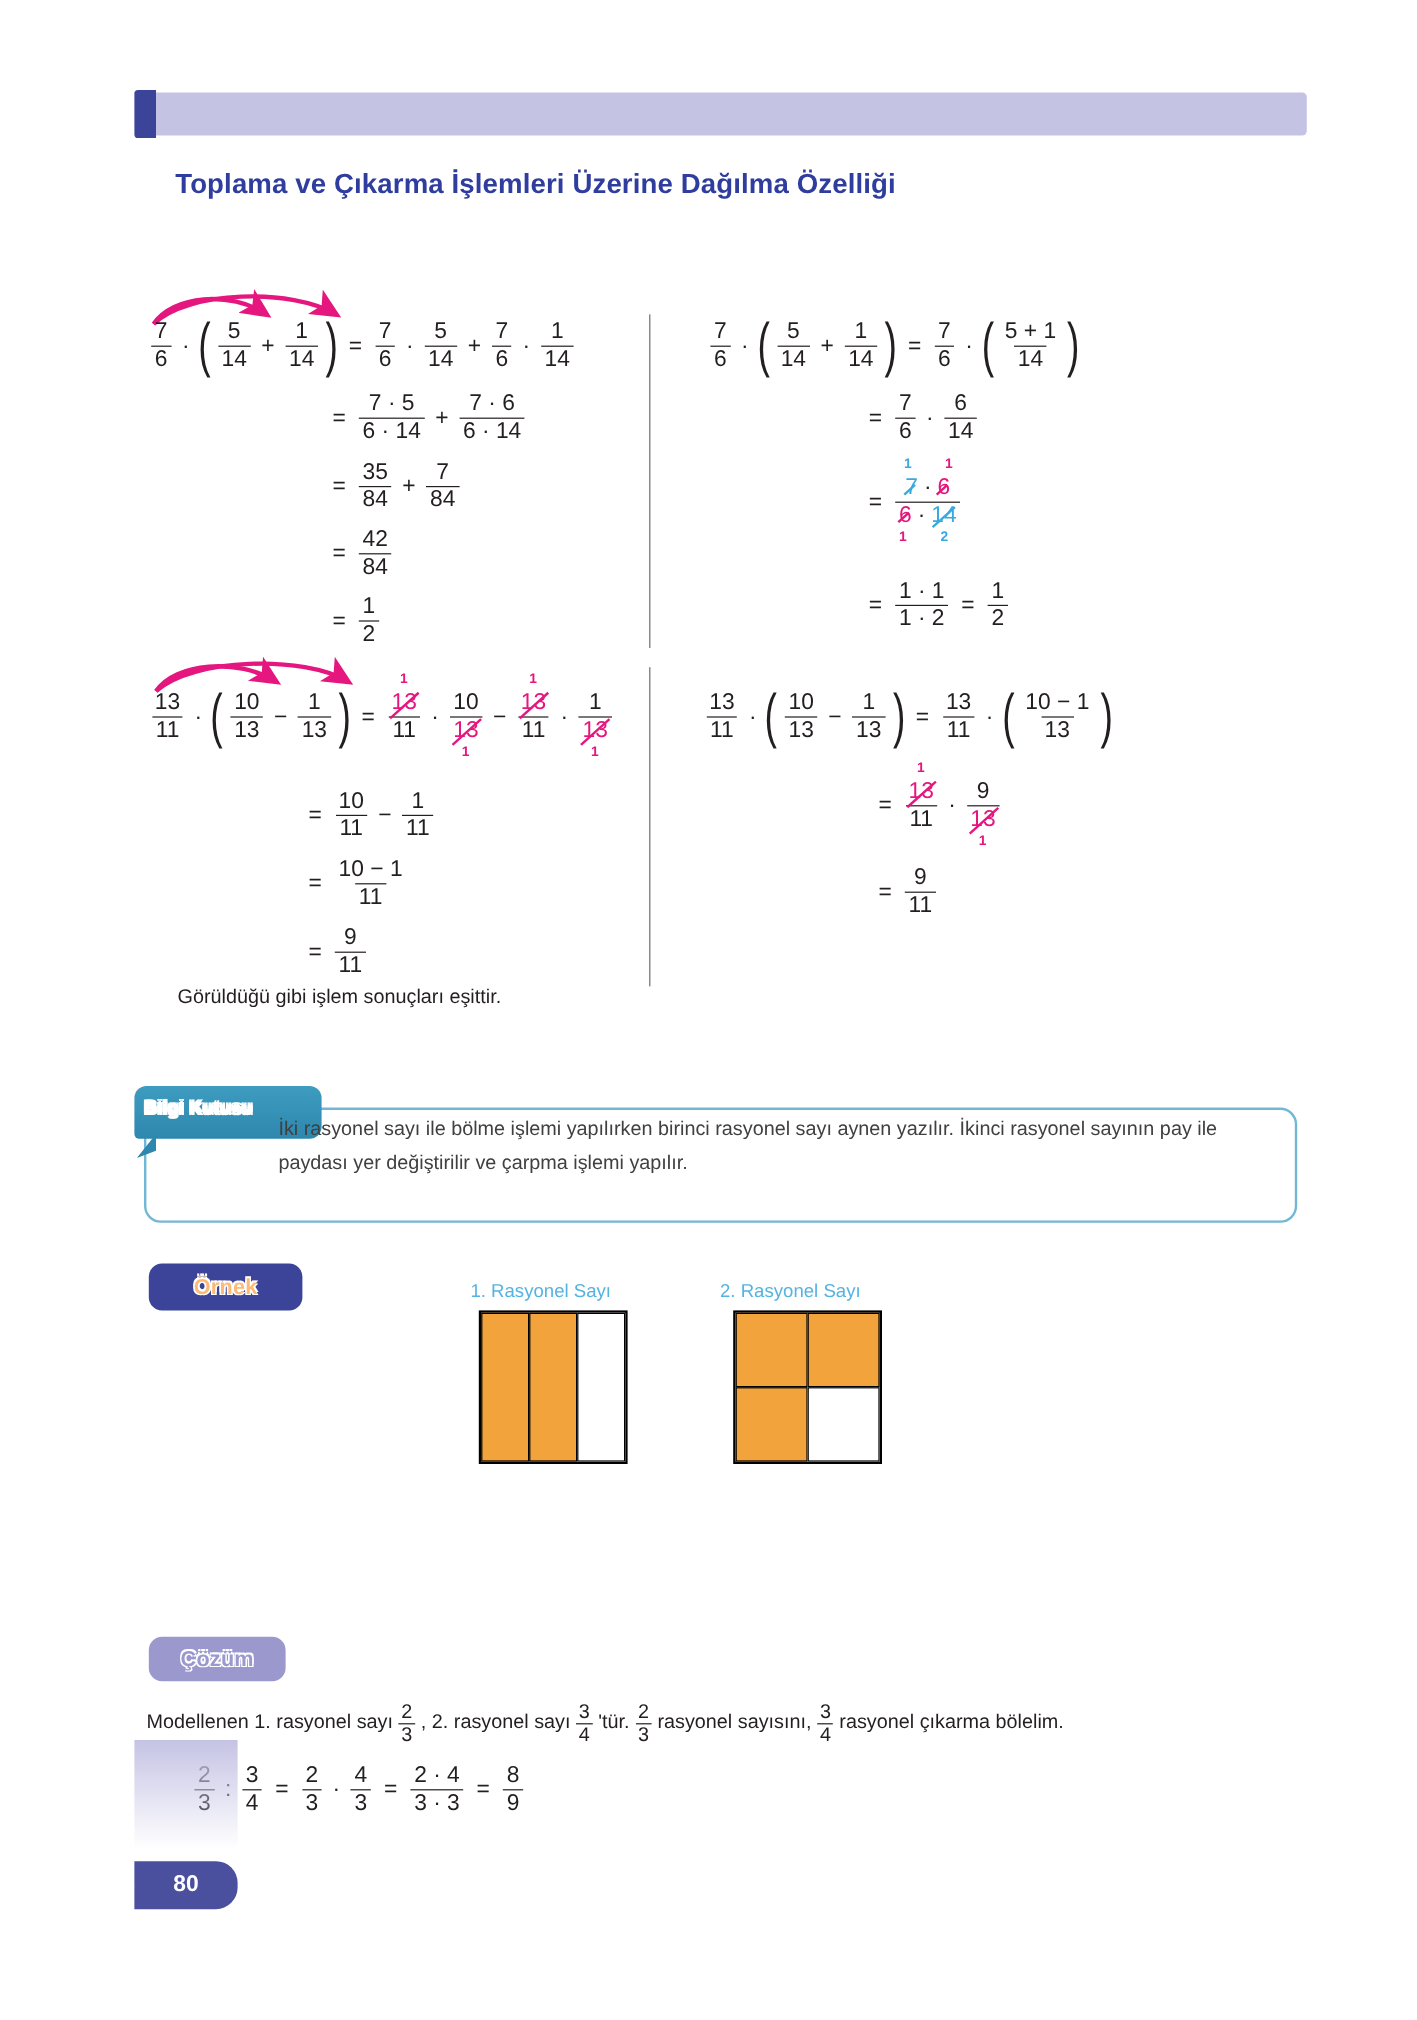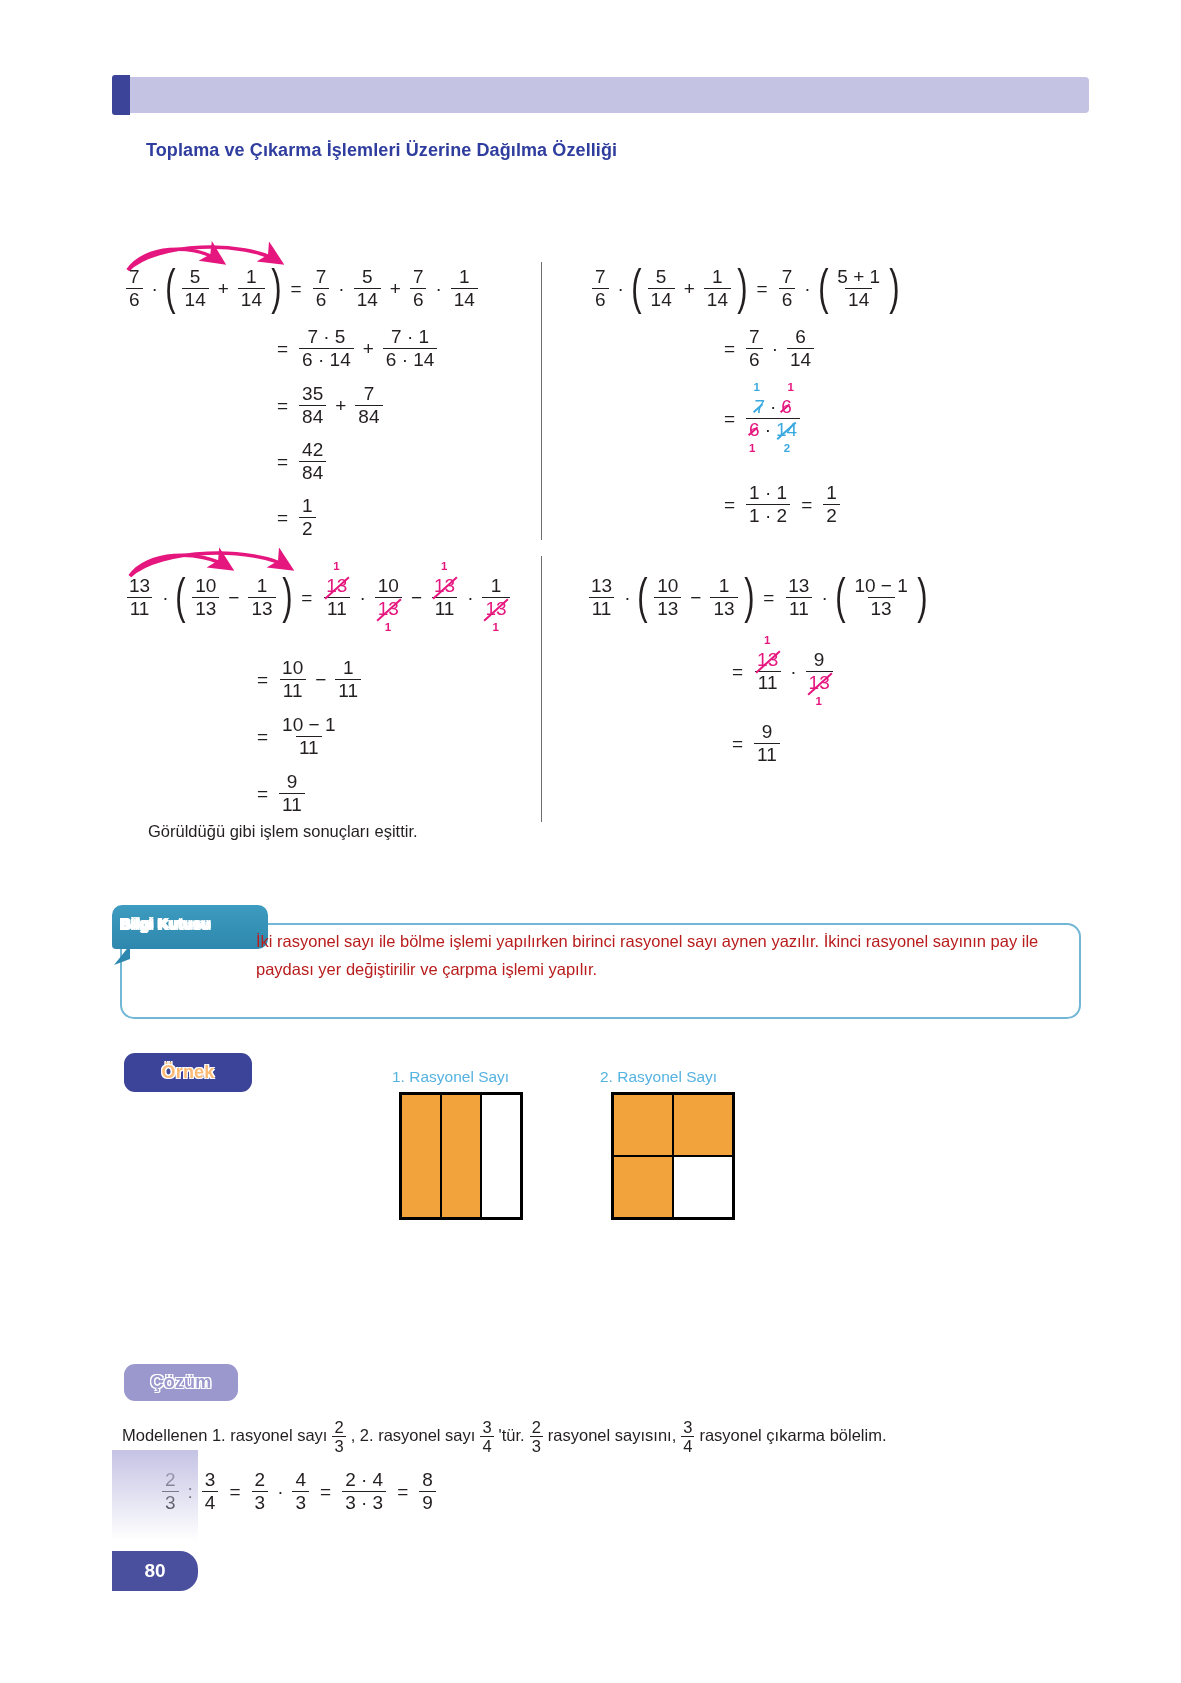--- a/index.html
+++ b/index.html
@@ -11,21 +11,21 @@
   .page{position:relative;width:1181px;height:1683px;}
 
   
   .topbar-wrap{position:absolute;left:112px;top:75px;width:977px;height:40px;}
   .topbar-tab{position:absolute;left:0;top:0;width:18px;height:40px;background:#3b4499;border-radius:3px 0 0 3px;}
   .topbar-body{position:absolute;left:18px;top:2px;width:959px;height:36px;background:#c5c3e4;border-radius:0 4px 4px 0;}
 
   
   .section-title{
     position:absolute;left:146px;top:140px;
-    font-size:18px;font-weight:bold;color:#2f3d9e;letter-spacing:0.1px;
+    font-size:23px;font-weight:bold;color:#2f3d9e;letter-spacing:0.1px;
   }
   .intro{
     position:absolute;left:124px;top:172px;width:940px;
     font-size:16.5px;line-height:1.62;color:#231f20;text-align:left;
   }
   .intro .ind{display:inline-block;width:24px;}
 
   .equal-note{position:absolute;left:148px;top:822px;font-size:16.5px;color:#231f20;}
 
   .model-caption{position:absolute;left:122px;top:1225px;font-size:16.5px;color:#231f20;}
@@ -80,21 +80,21 @@
   .bilgi-tab{position:absolute;left:0px;top:0px;width:156px;height:44px;
     background:linear-gradient(180deg,#3e9cc0 0%,#2e87ae 100%);
     border-radius:10px 10px 10px 4px;}
   .bilgi-tab-label{position:absolute;left:8px;top:10px;font-size:15px;font-weight:bold;color:#ffffff;
     letter-spacing:0.2px;
     text-shadow:-1.1px -1.1px 0 #ffffff,1.1px -1.1px 0 #ffffff,-1.1px 1.1px 0 #ffffff,1.1px 1.1px 0 #ffffff;
     -webkit-text-stroke:0px;}
   .bilgi-tab-label span{color:#ffffff;}
   .bilgi-tail{position:absolute;left:2px;top:40px;width:16px;height:20px;background:#2e87ae;
     clip-path:polygon(0 100%,100% 0,100% 70%);}
-  .bilgi-text{position:absolute;left:144px;top:22px;width:828px;font-size:16.5px;line-height:1.72;color:#b91c1c;}
+  .bilgi-text{position:absolute;left:120px;top:22px;width:828px;font-size:16.5px;line-height:1.72;color:#404040;}
 
   
   .badge{position:absolute;border-radius:11px;display:flex;align-items:center;justify-content:center;}
   .badge-ornek{left:124px;top:1053px;width:128px;height:39px;background:#3b4499;}
   .badge-cozum{left:124px;top:1364px;width:114px;height:37px;background:#9b98ce;}
   .badge-label{font-size:18px;font-weight:bold;color:#ffffff;letter-spacing:0.2px;
     text-shadow:-1.2px -1.2px 0 #ffffff,1.2px -1.2px 0 #ffffff,-1.2px 1.2px 0 #ffffff,1.2px 1.2px 0 #ffffff;}
   .badge-ornek .badge-label{color:#fdba74;}
   .badge-cozum .badge-label{color:#9b98ce;}
 
@@ -177,21 +177,21 @@
   </div>
 
   <div class="mb math" style="left:270px;top:327px;">
     <span class="eq">=</span>
     <span class="frac">
         <span class="num">7 · 5</span>
         <span class="den">6 · 14</span>
       </span>
     <span class="op">+</span>
     <span class="frac">
-        <span class="num">7 · 1</span>
+        <span class="num">7 · 6</span>
         <span class="den">6 · 14</span>
       </span>
   </div>
 
   <div class="mb math" style="left:270px;top:384px;">
     <span class="eq">=</span>
     <span class="frac">
         <span class="num">35</span>
         <span class="den">84</span>
       </span>

